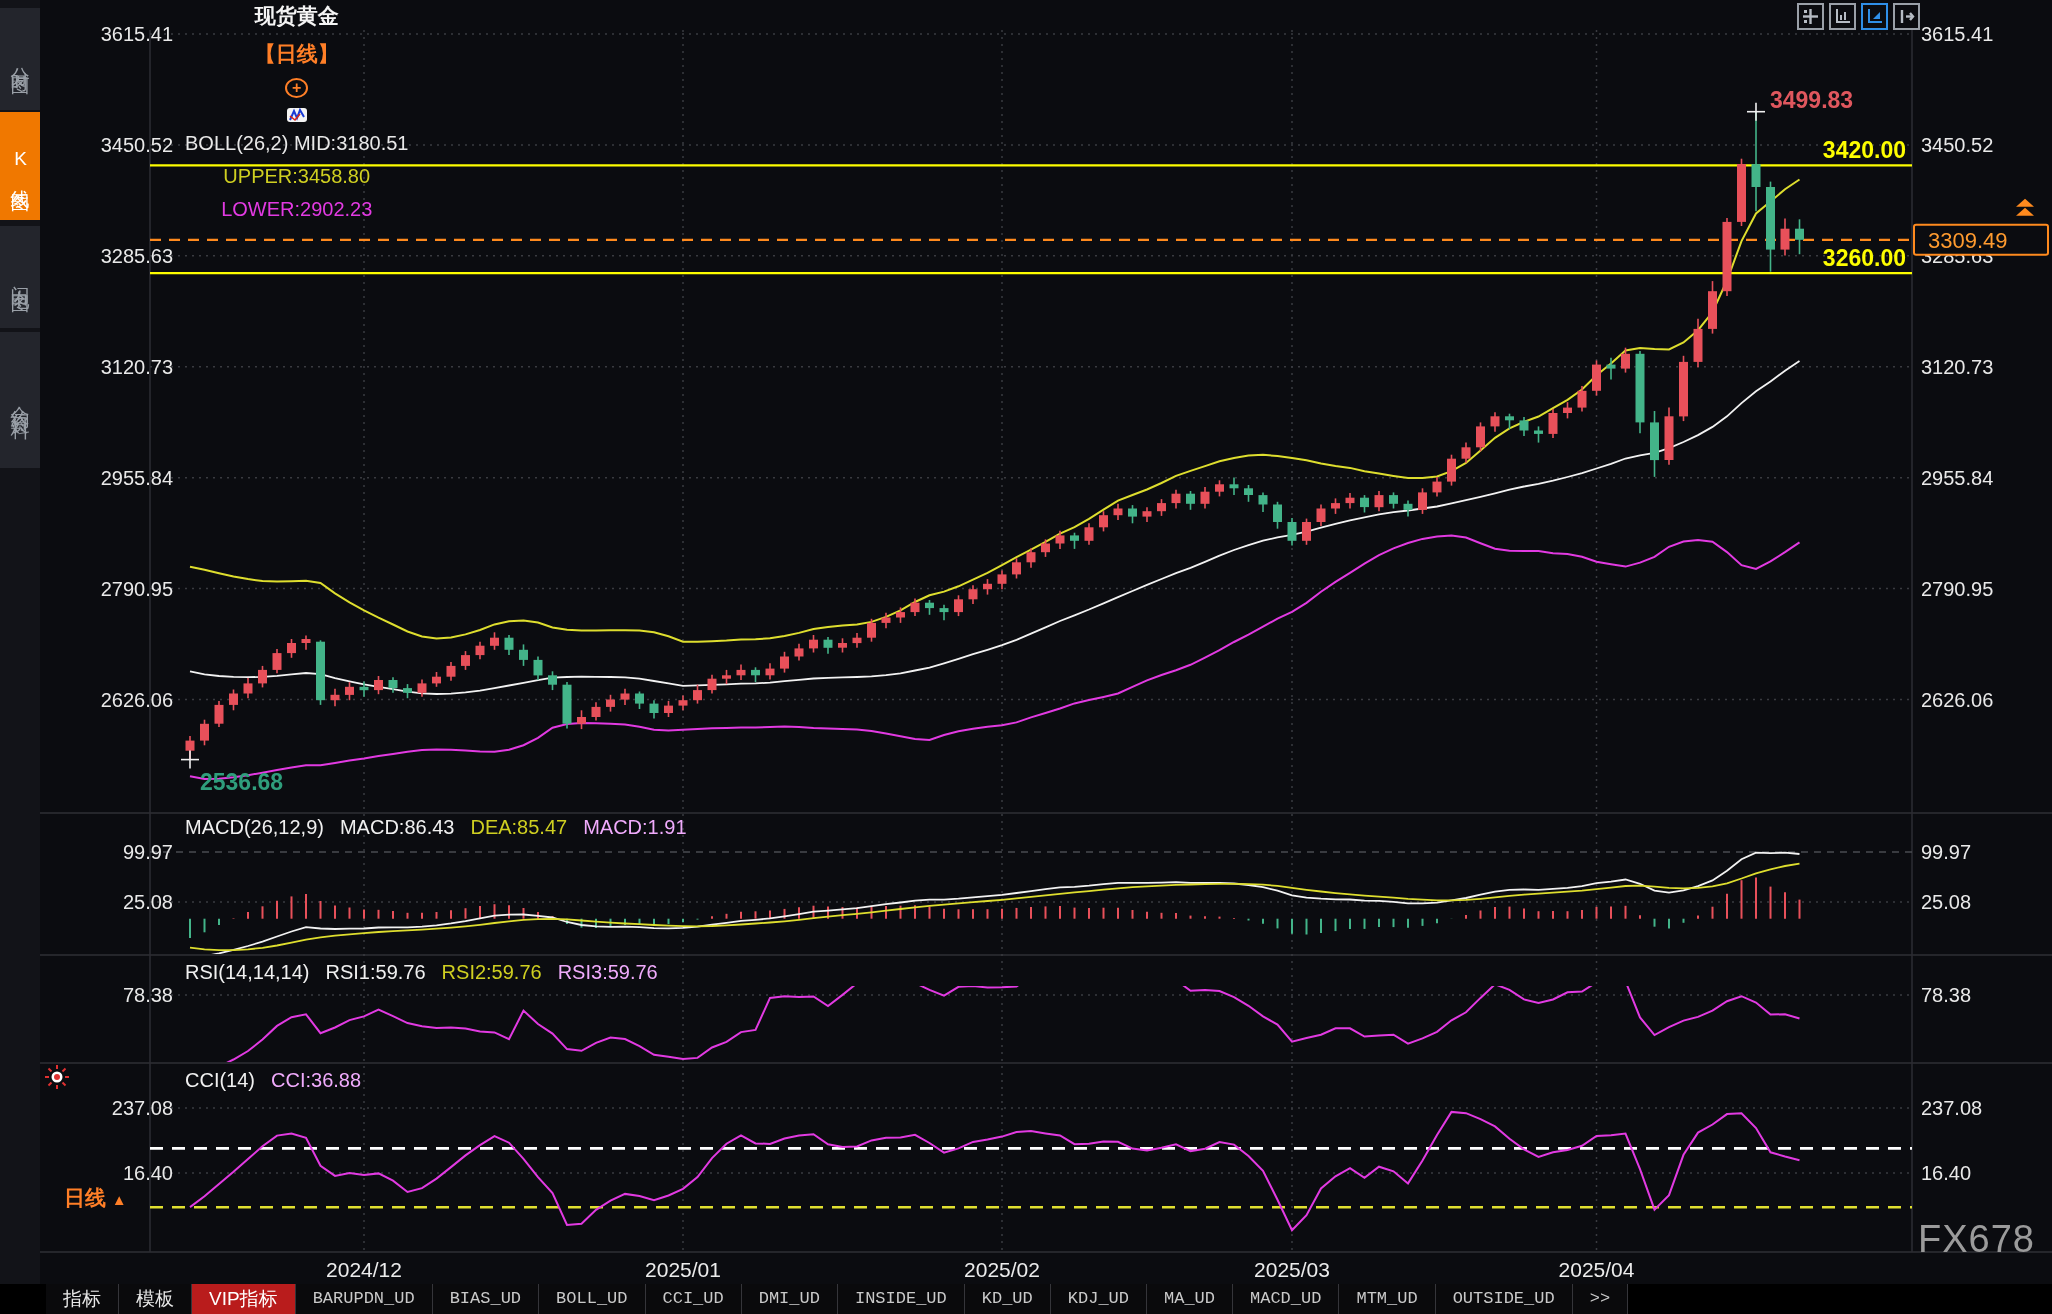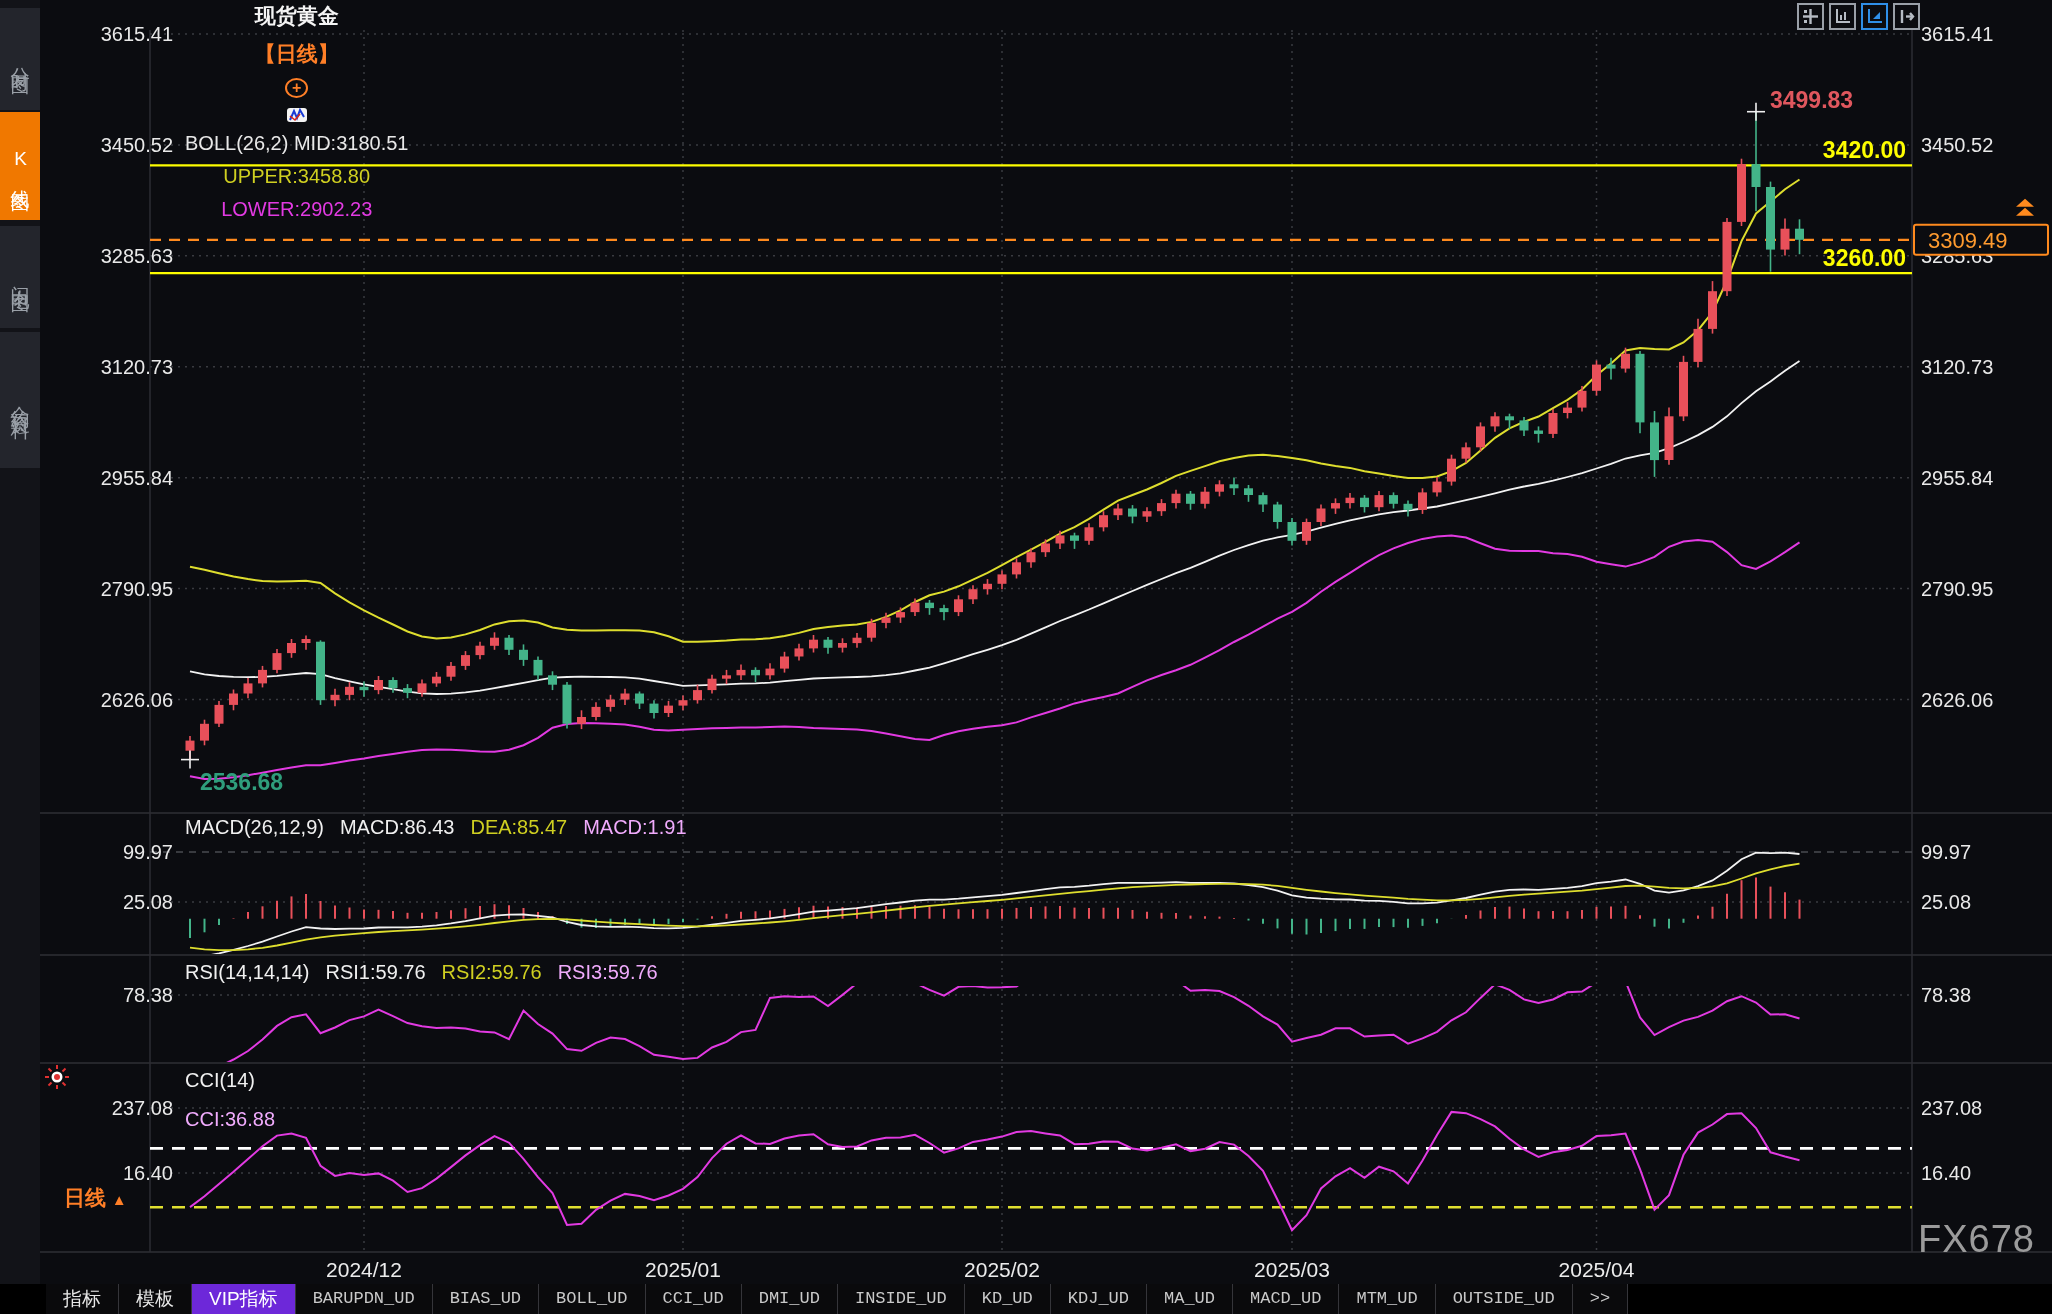--- a/index.html
+++ b/index.html
@@ -30,21 +30,21 @@
   .ind-row{position:absolute;left:185px;display:flex;gap:16px;font-size:20px;white-space:nowrap;}
   .iw{color:#f0f0f0;} .iy{color:#cfcf21;} .im{color:#f0abfc;}
   
   #period-btn{position:absolute;left:64px;top:1184px;color:#ff7f27;font-size:21px;font-weight:bold;cursor:pointer;}
   #period-btn .arr{font-size:15px;}
   #tabbar{position:absolute;left:0;top:1284px;width:2052px;height:30px;background:#000;display:flex;align-items:flex-start;}
   .tab-spacer{width:46px;}
   .btab{padding:0 17px;line-height:30px;font-size:19px;color:#e8e8e8;background:#0a0a0c;
         border-right:1px solid #35353a;cursor:pointer;white-space:nowrap;}
   .btab.mono{font-family:"Liberation Mono",monospace;font-size:17px;color:#c9c9c9;}
-  .btab.sel{background:#6d28d9;color:#fff;}
+  .btab.sel{background:#b91c1c;color:#fff;}
   #watermark{position:absolute;left:1918px;top:1218px;color:#9b9b9b;font-size:38px;letter-spacing:1px;}
   #alert-ic{position:absolute;left:44px;top:1064px;}
   #chart{position:absolute;left:0;top:0;}
 </style>
 </head>
 <body>
 <div id="root">
 
   <svg id="chart" width="2052" height="1314">
       <defs>
@@ -543,21 +543,21 @@
     <span class="iw">MACD:86.43</span>
     <span class="iy">DEA:85.47</span>
     <span class="im">MACD:1.91</span>
   </div>
   <div class="ind-row" style="top:961px;">
     <span class="iw">RSI(14,14,14)</span>
     <span class="iw">RSI1:59.76</span>
     <span class="iy">RSI2:59.76</span>
     <span class="im">RSI3:59.76</span>
   </div>
-  <div class="ind-row" style="top:1069px;flex-direction:column;">
+  <div class="ind-row" style="top:1069px;">
     <span class="iw">CCI(14)</span>
     <span class="im">CCI:36.88</span>
   </div>
 
   <span id="alert-ic">
     <svg width="26" height="26" viewBox="0 0 26 26">
       <g stroke="#e03131" stroke-width="2">
         <line x1="13" y1="1" x2="13" y2="5"></line>
           <line x1="13" y1="21" x2="13" y2="25"></line>
         <line x1="1" y1="13" x2="5" y2="13"></line>

